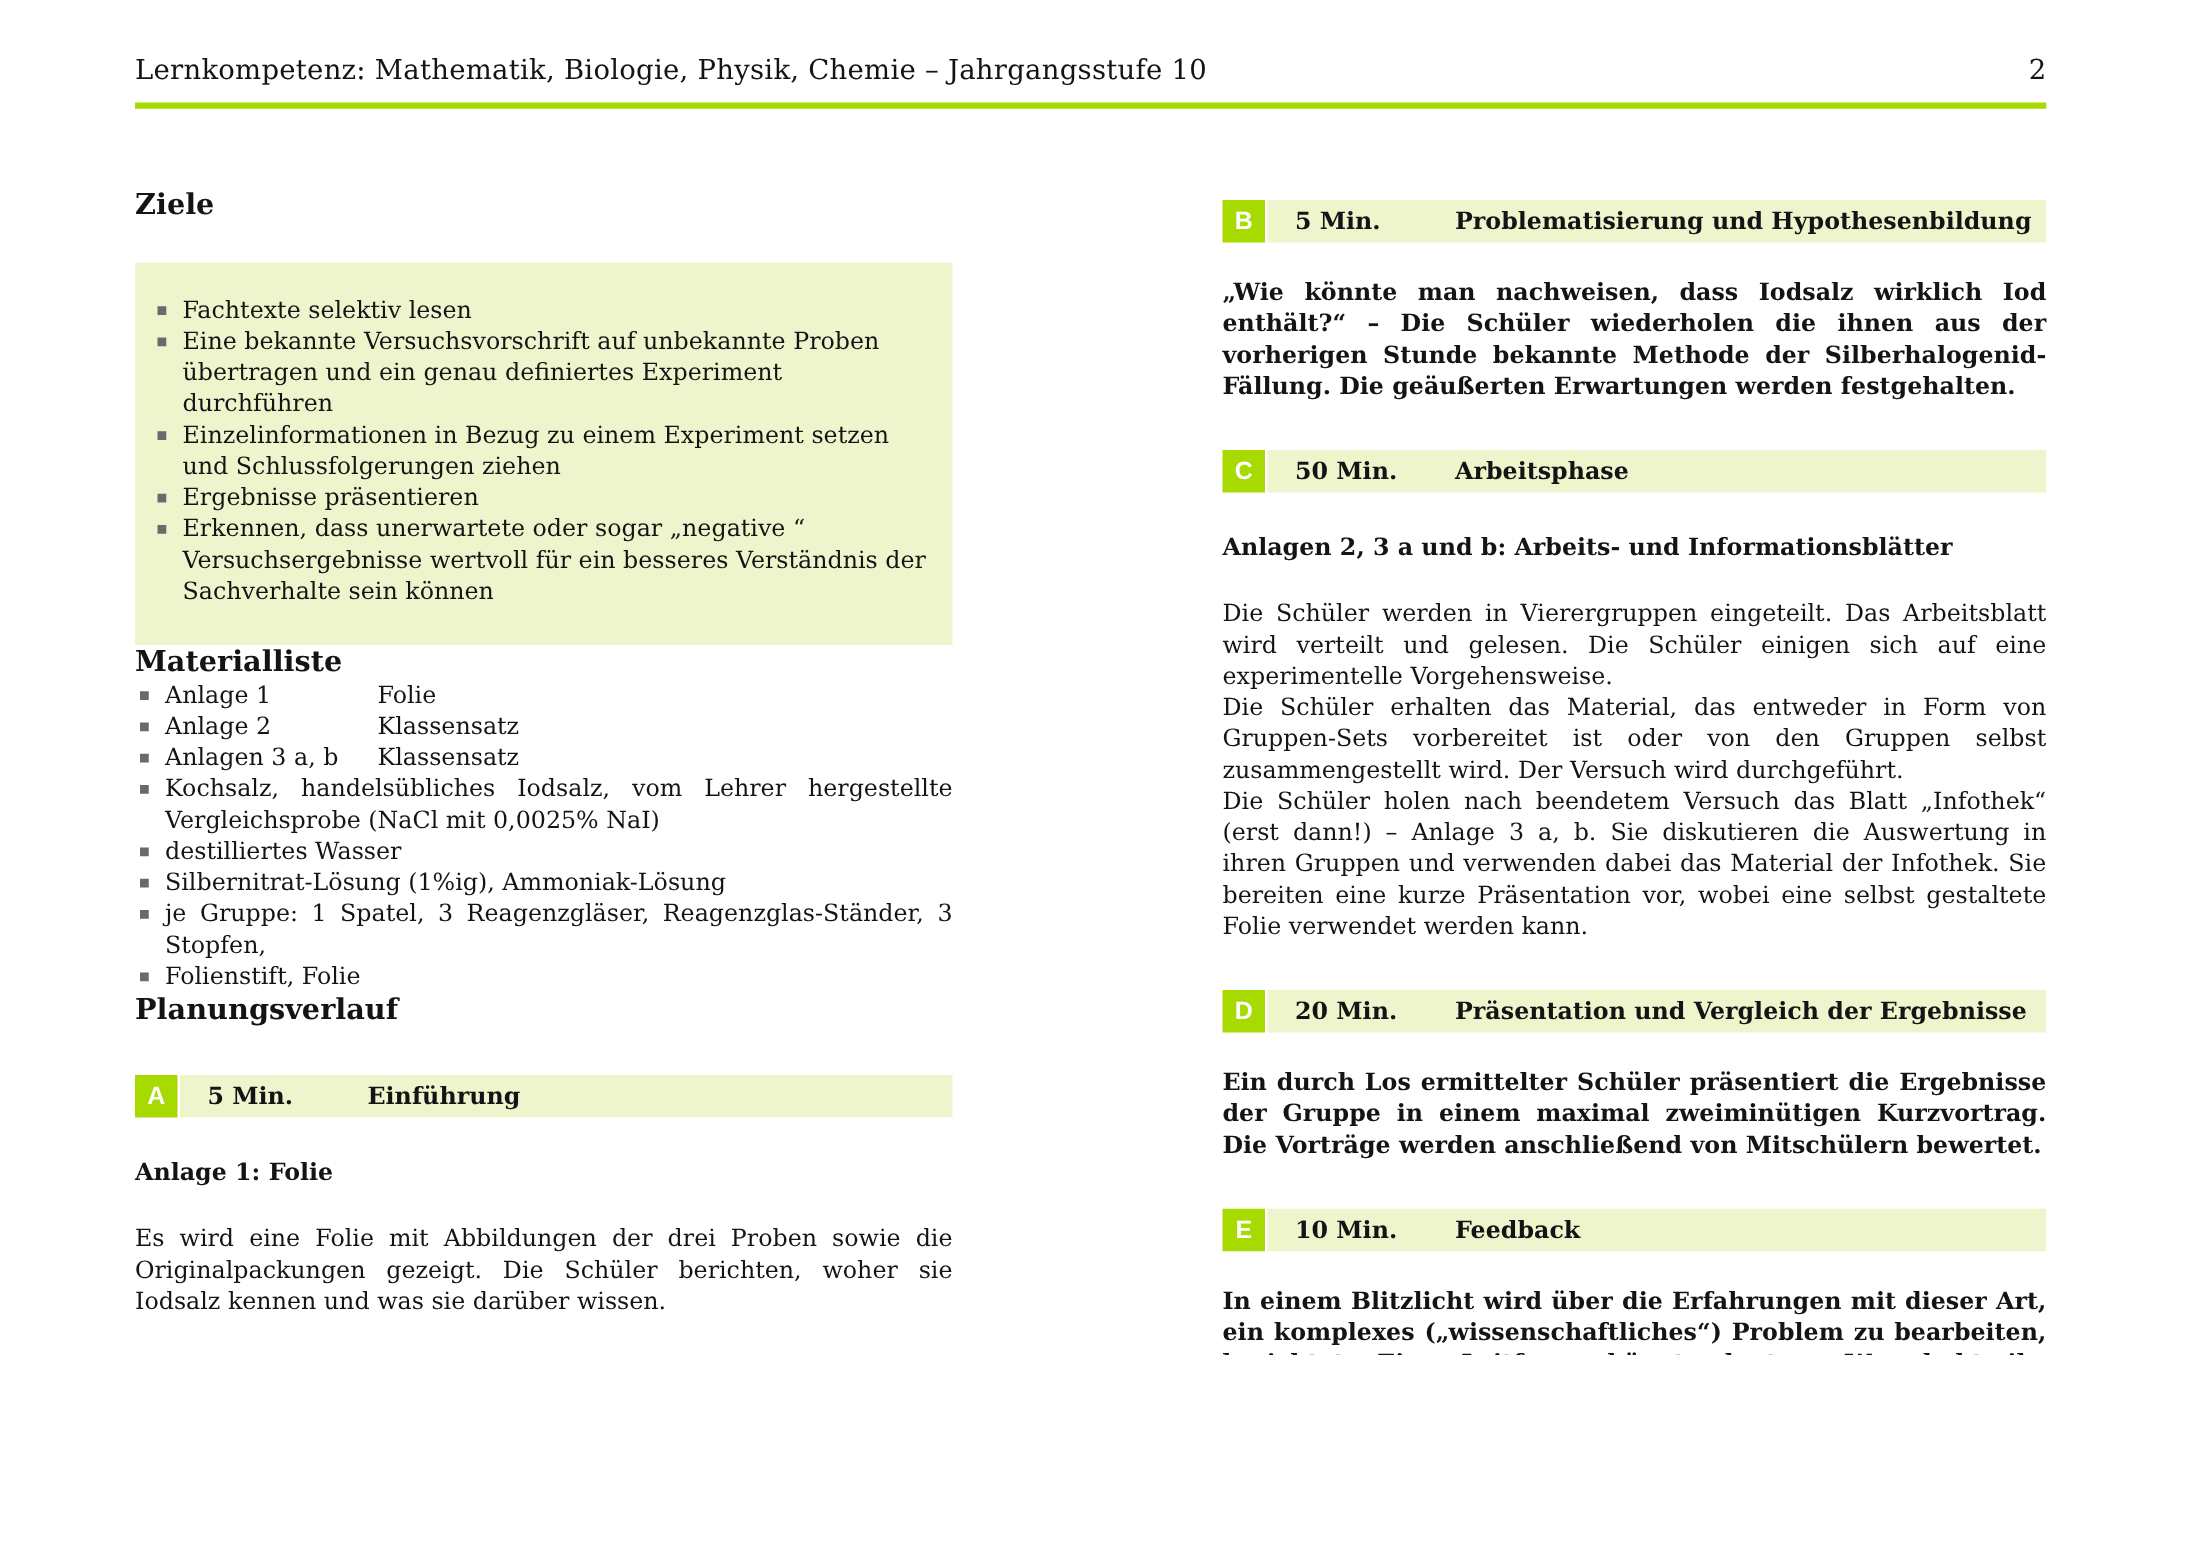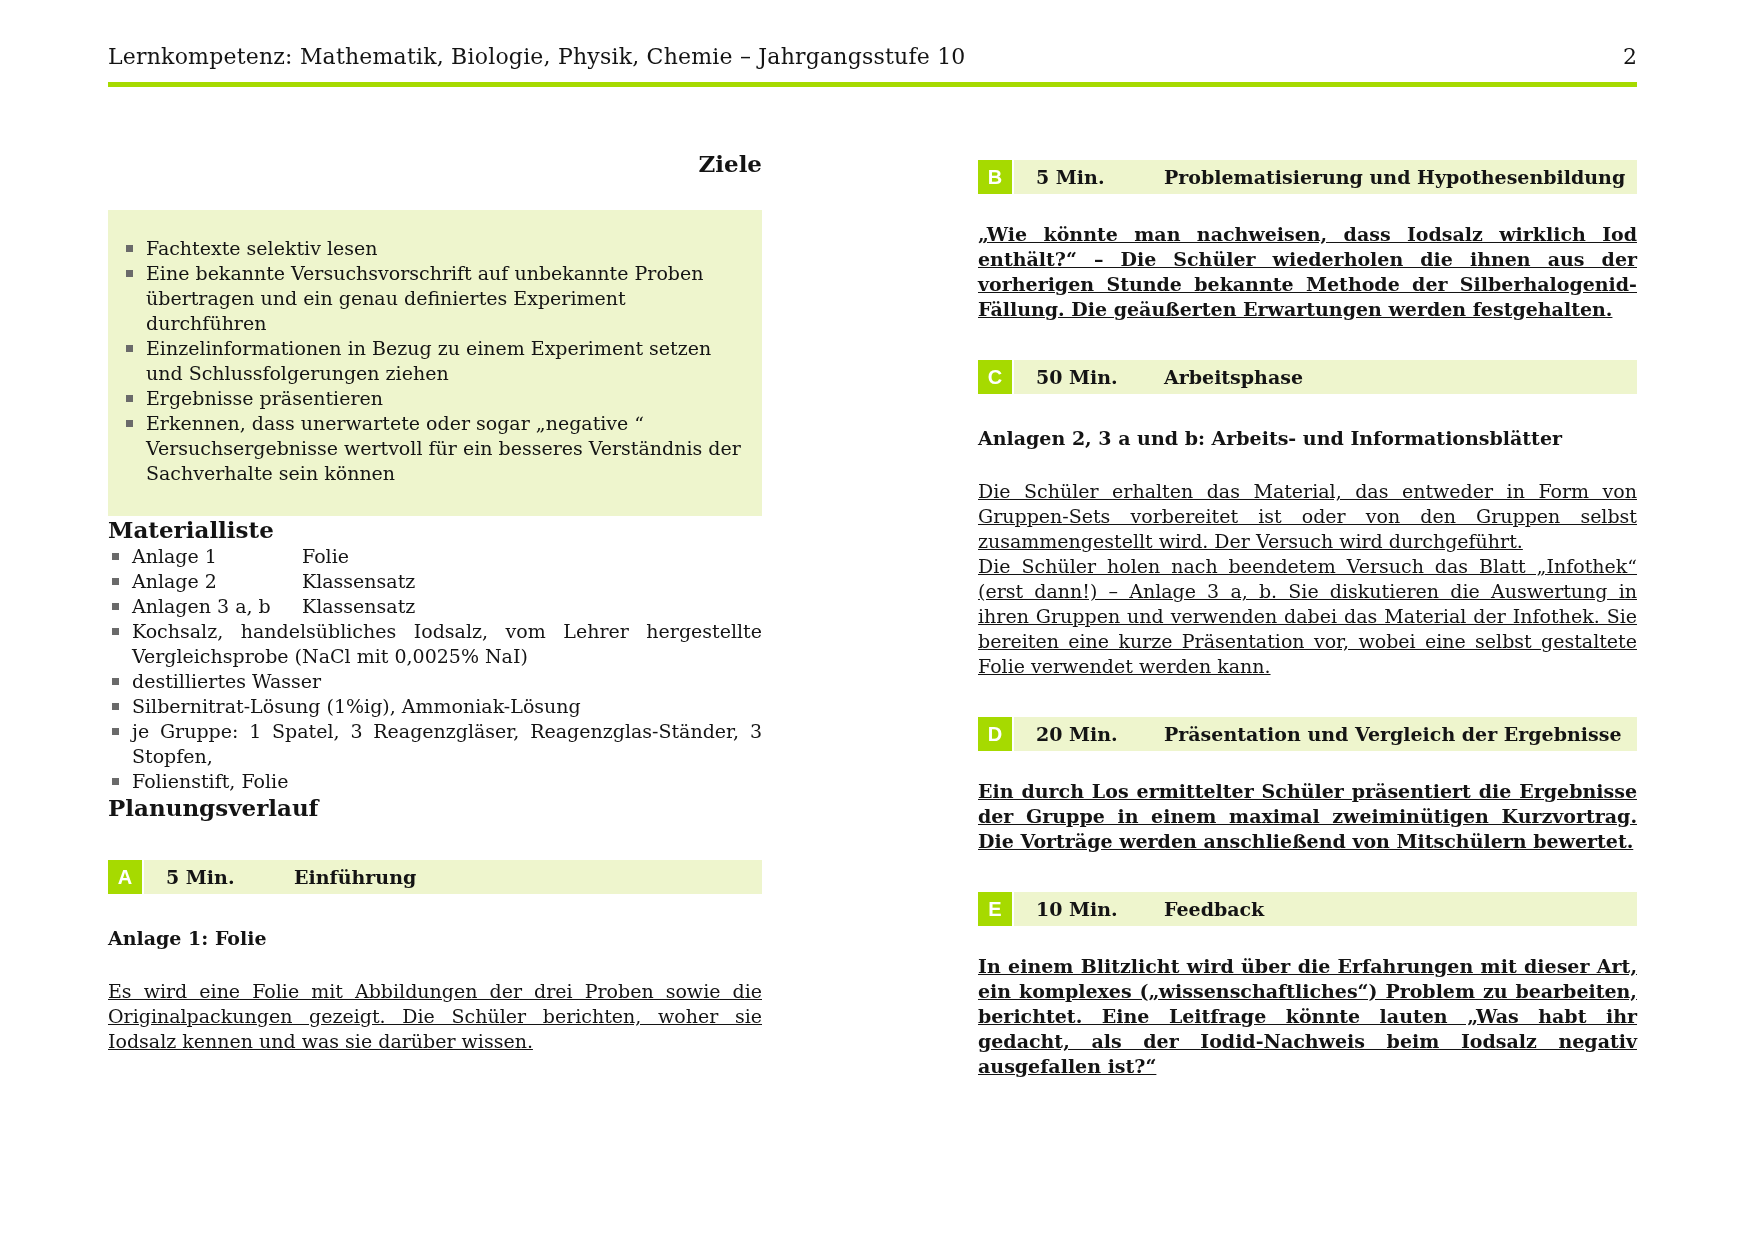--- a/index.html
+++ b/index.html
@@ -25,21 +25,21 @@
   .header-rule{position:absolute;left:108px;top:82px;width:1529px;height:5px;background:var(--accent);}
 
   
   .col{position:absolute;top:150px;font-size:19px;line-height:25px;}
   .col-left{left:108px;width:654px;}
   .col-right{left:978px;width:659px;}
 
   h2.sect{font-size:23px;font-weight:bold;margin:0;line-height:28px;}
 
   
-  .ziele-heading{margin-top:10px;text-align:right;}
+  .ziele-heading{margin-top:10px;}
   .goal-box{background:var(--pale);margin-top:32px;padding:26px 20px 30px 14px;}
   ul.sq-list{list-style:none;margin:0;padding:0;}
   ul.sq-list li{position:relative;padding-left:24px;}
   ul.sq-list li::before{
     content:"";position:absolute;left:4px;top:9px;width:7px;height:7px;background:var(--bullet);
   }
 
   
   .material-heading{margin-top:42px;}
   .mat-list{margin-top:24px;}
@@ -56,21 +56,21 @@
     display:flex;align-items:center;justify-content:center;
   }
   .section-bar .bar{
     flex:1;background:var(--pale);margin-left:2px;
     display:flex;align-items:center;padding-left:22px;
   }
   .section-bar .duration{font-weight:bold;width:128px;flex:0 0 128px;}
   .section-bar .bar-title{font-weight:bold;}
 
   .subhead{font-weight:bold;margin:32px 0 0 0;}
-  p.body{margin:28px 0 0 0;text-align:justify;text-decoration:underline;}
+  p.body{margin:28px 0 0 0;text-align:justify;}
   p.body.tight{margin:0;}
   p.body.bold{font-weight:bold;}
   .para-block{margin-top:28px;}
 
   
   .doc-footer{
     position:absolute;left:108px;top:1178px;width:1529px;height:44px;
     font-family:"Liberation Sans",sans-serif;
     display:flex;align-items:center;
   }
@@ -166,20 +166,21 @@
       <div class="badge">C</div>
       <div class="bar">
         <span class="duration">50 Min.</span>
         <span class="bar-title">Arbeitsphase</span>
       </div>
     </div>
 
     <p class="subhead">Anlagen 2, 3 a und b: Arbeits- und Informationsblätter</p>
 
     <div class="para-block">
+      <p class="body tight">Die Schüler werden in Vierergruppen eingeteilt. Das Arbeitsblatt wird verteilt und gelesen. Die Schüler einigen sich auf eine experimentelle Vorgehensweise.</p>
       <p class="body tight">Die Schüler erhalten das Material, das entweder in Form von Gruppen-Sets vorbereitet ist oder von den Gruppen selbst zusammengestellt wird. Der Versuch wird durchgeführt.</p>
       <p class="body tight">Die Schüler holen nach beendetem Versuch das Blatt „Infothek“ (erst dann!) – Anlage 3 a, b. Sie diskutieren die Auswertung in ihren Gruppen und verwenden dabei das Material der Infothek. Sie bereiten eine kurze Präsentation vor, wobei eine selbst gestaltete Folie verwendet werden kann.</p>
     </div>
 
     <div class="section-bar">
       <div class="badge">D</div>
       <div class="bar">
         <span class="duration">20 Min.</span>
         <span class="bar-title">Präsentation und Vergleich der Ergebnisse</span>
       </div>

